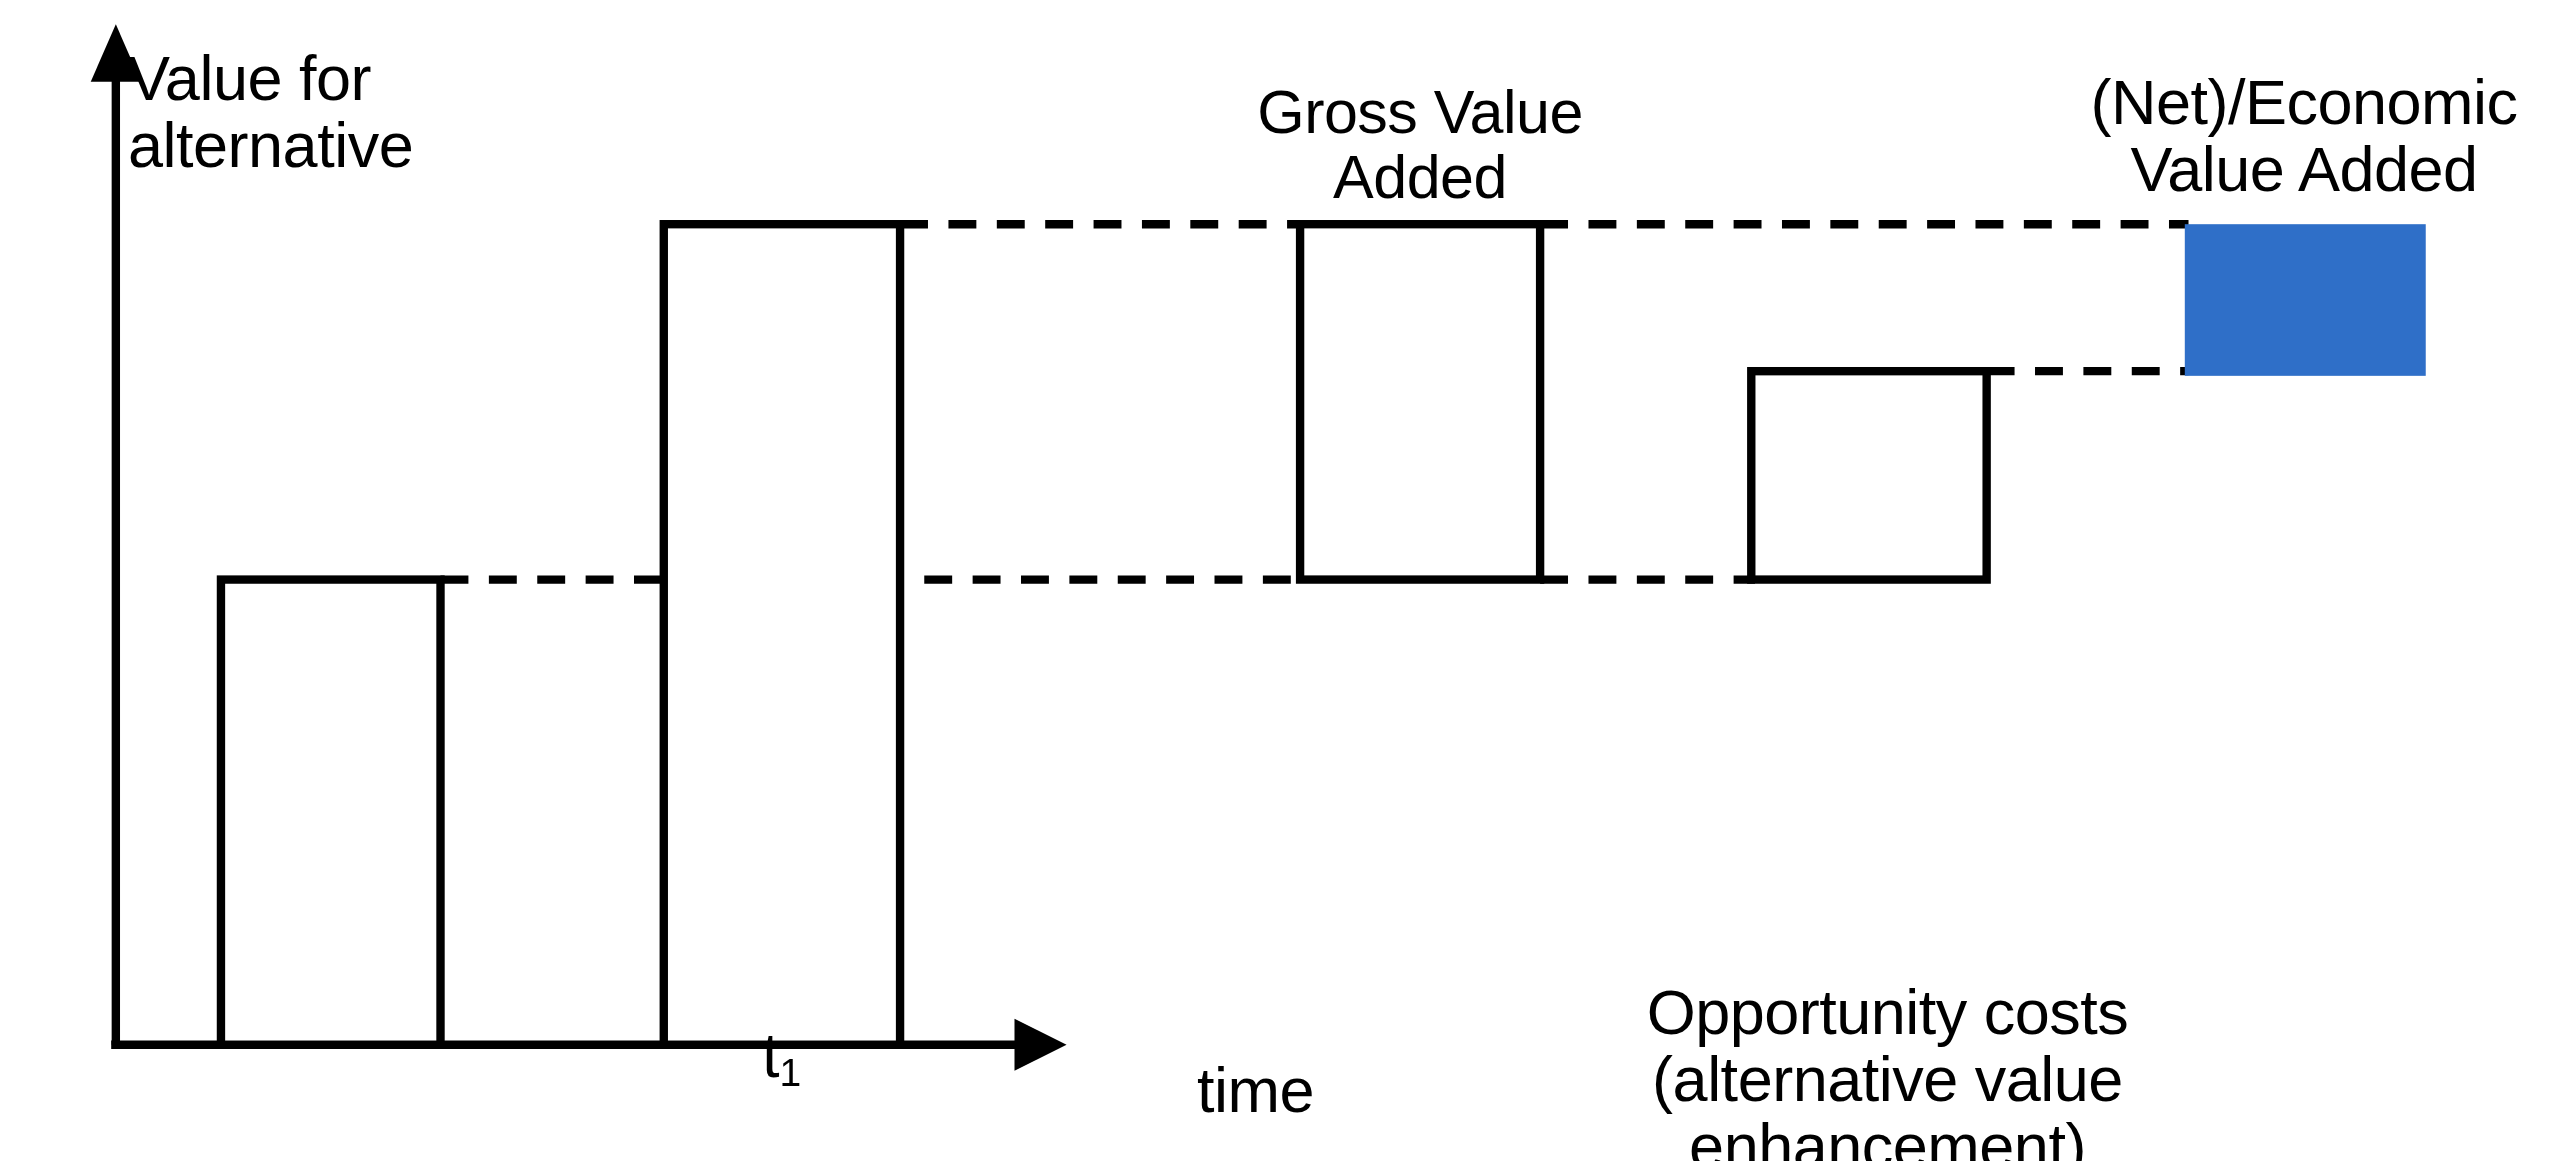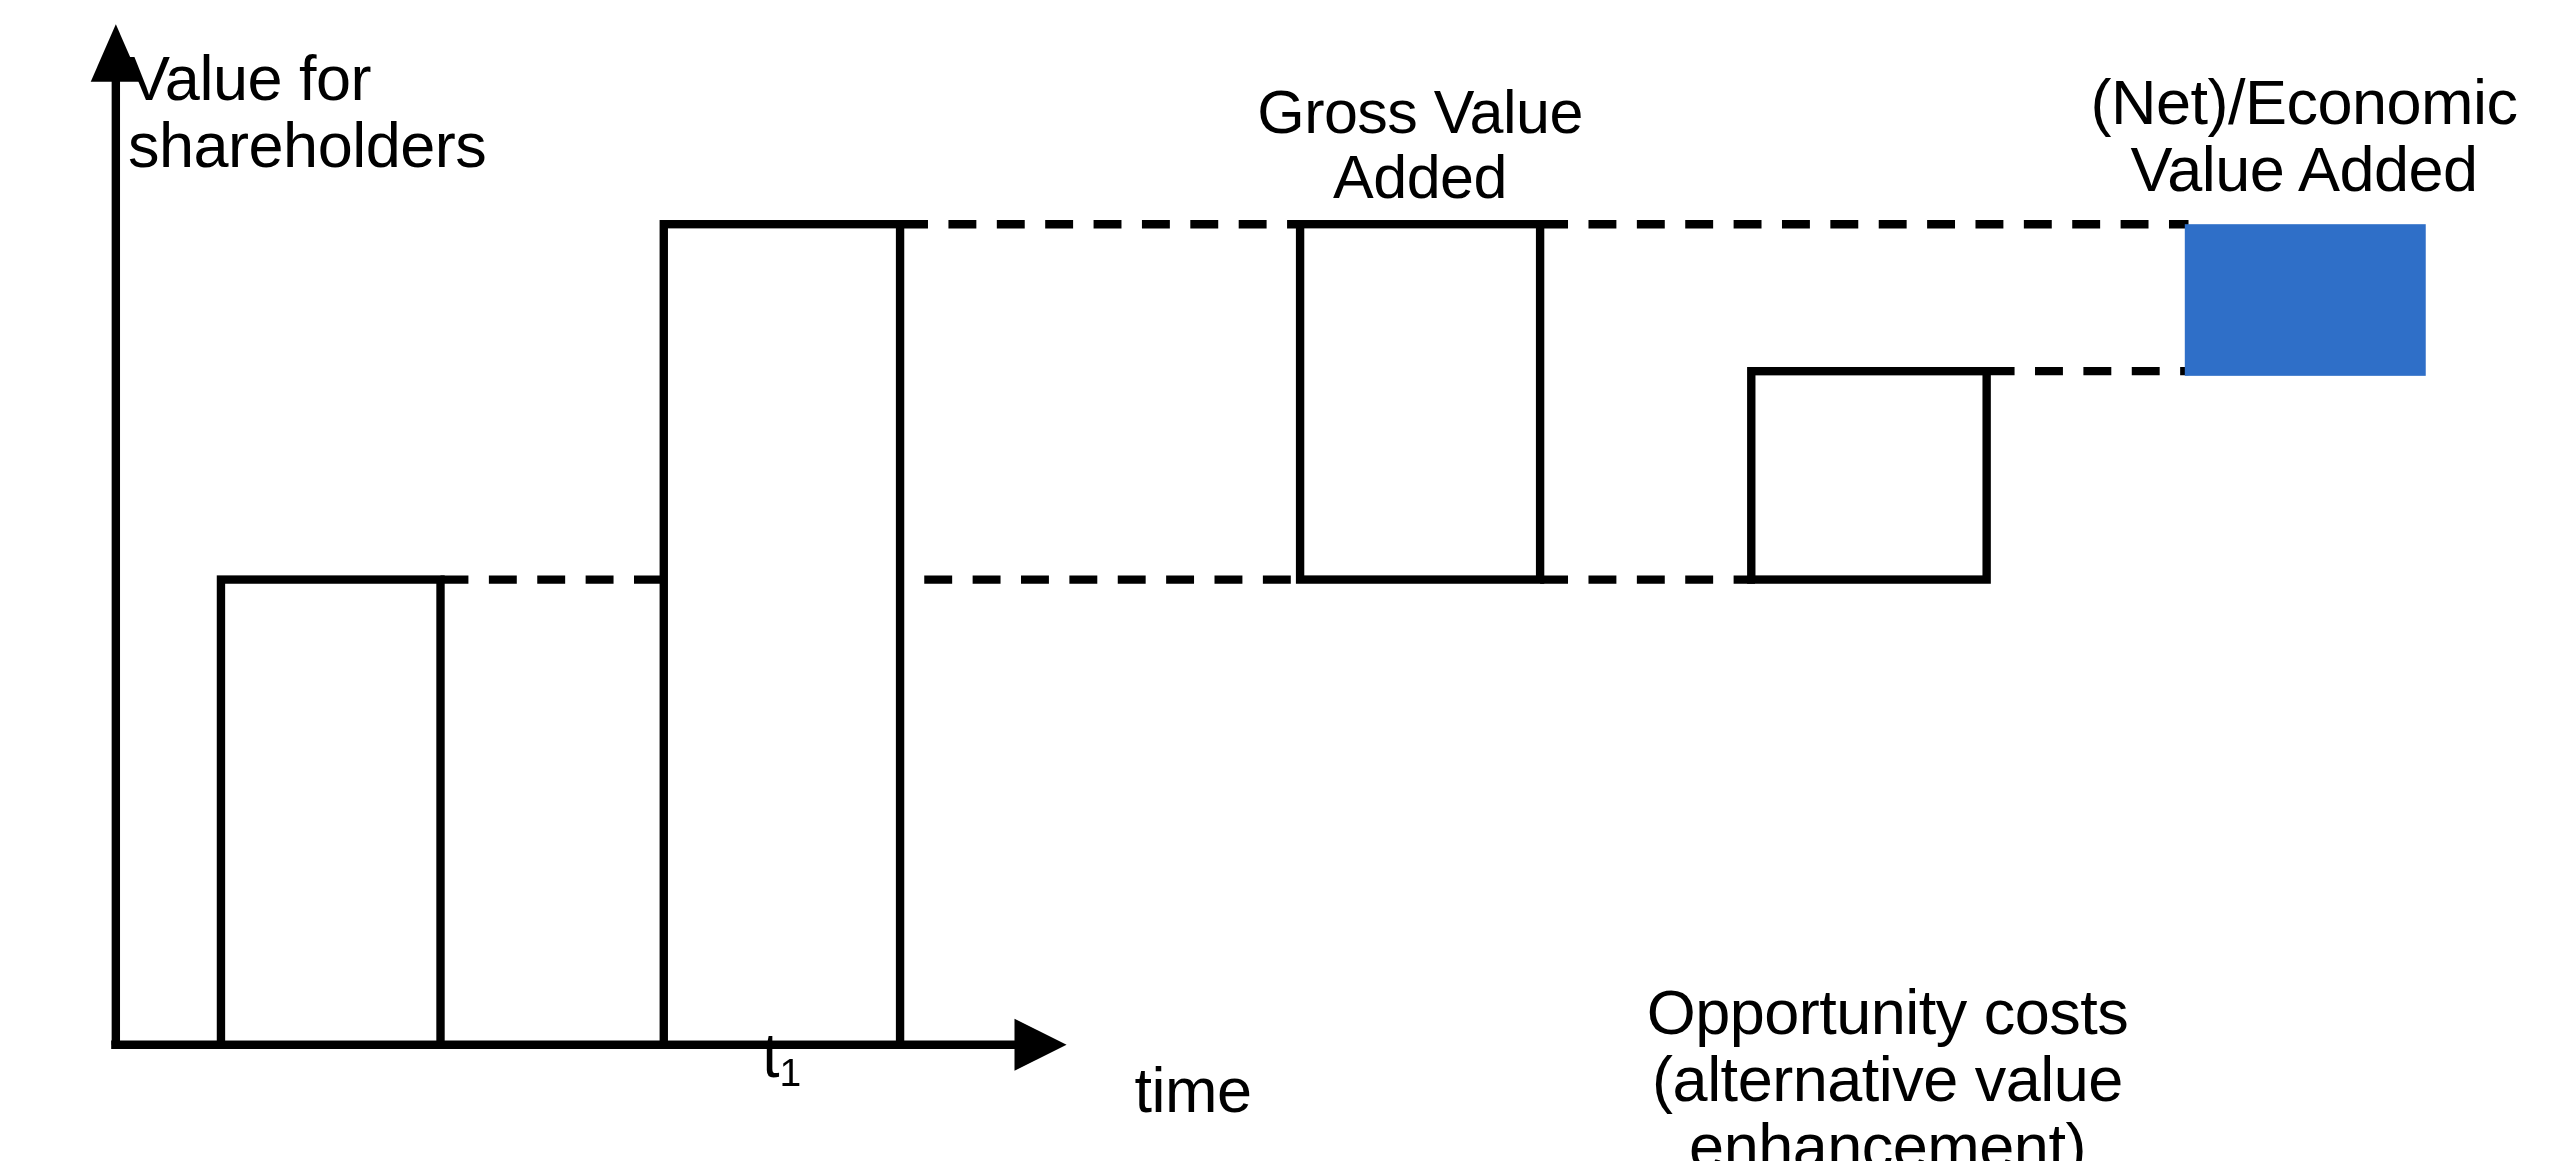--- a/index.html
+++ b/index.html
@@ -55,21 +55,21 @@
   #opp-label {
     left: 1571px;
     top: 979px;
     width: 633px;
     font-size: 63px;
   }
   #time-label {
     left: 1072px;
     top: 1057px;
     width: 242px;
-    text-align: center;
+    text-align: right;
     font-size: 63px;
   }
   .tick-label {
     position: absolute;
     font-size: 63px;
     text-align: center;
     width: 205px;
   }
   #tick-t0 { left: 173px; top: 1057px; }
   #tick-t1 { left: 679px; top: 1019px; }
@@ -112,21 +112,21 @@
 
       <rect x="1397" y="241" width="258" height="382" fill="#ffffff" stroke="#000000" stroke-width="9"></rect>
 
       <rect x="1882" y="399" width="253" height="224" fill="#ffffff" stroke="#000000" stroke-width="9"></rect>
 
       <rect x="2348" y="241" width="259" height="163" fill="#2F6FC8" stroke="none"></rect>
     </g>
   </svg>
 
   <div class="lbl" id="axis-y-label">Value for
-shareholders</div>
+alternative</div>
 
   <div class="lbl" id="gva-label">Gross Value
 Added</div>
 
   <div class="lbl" id="eva-label">(Net)/Economic
 Value Added</div>
 
   <div class="lbl" id="opp-label">Opportunity costs
 (alternative value
 enhancement)</div>

